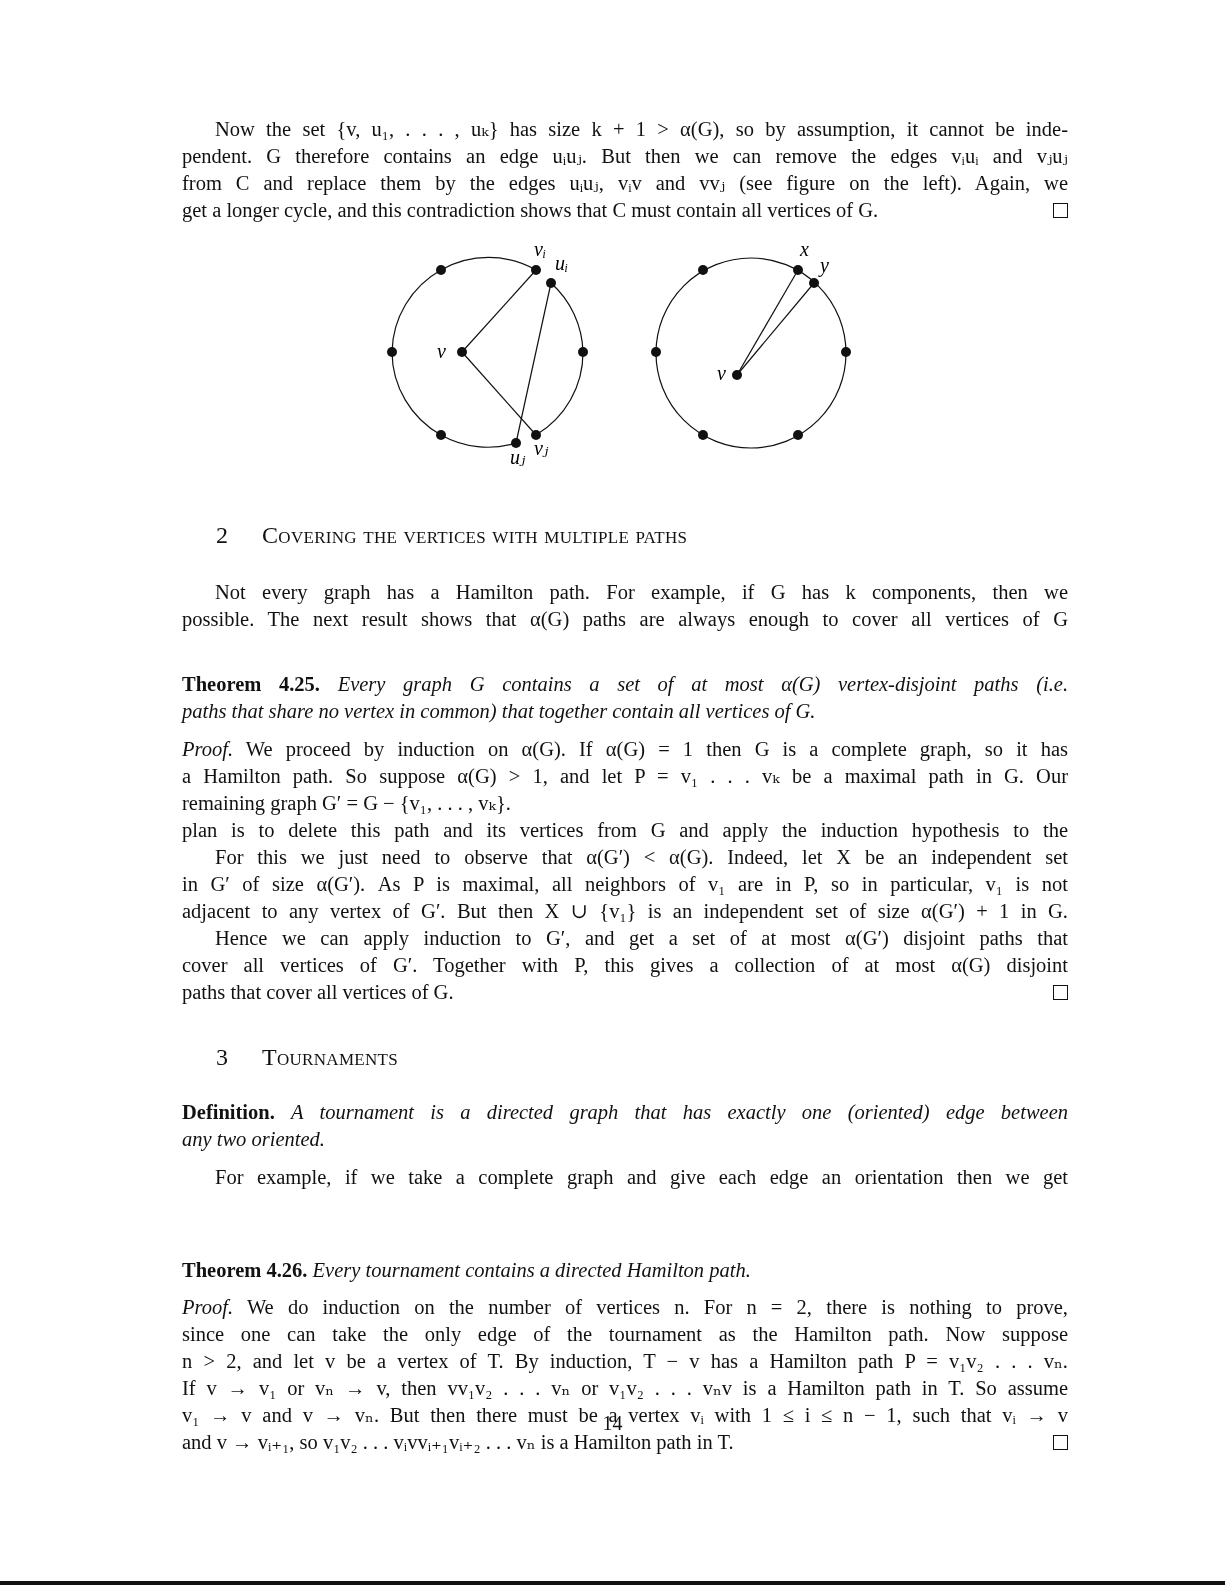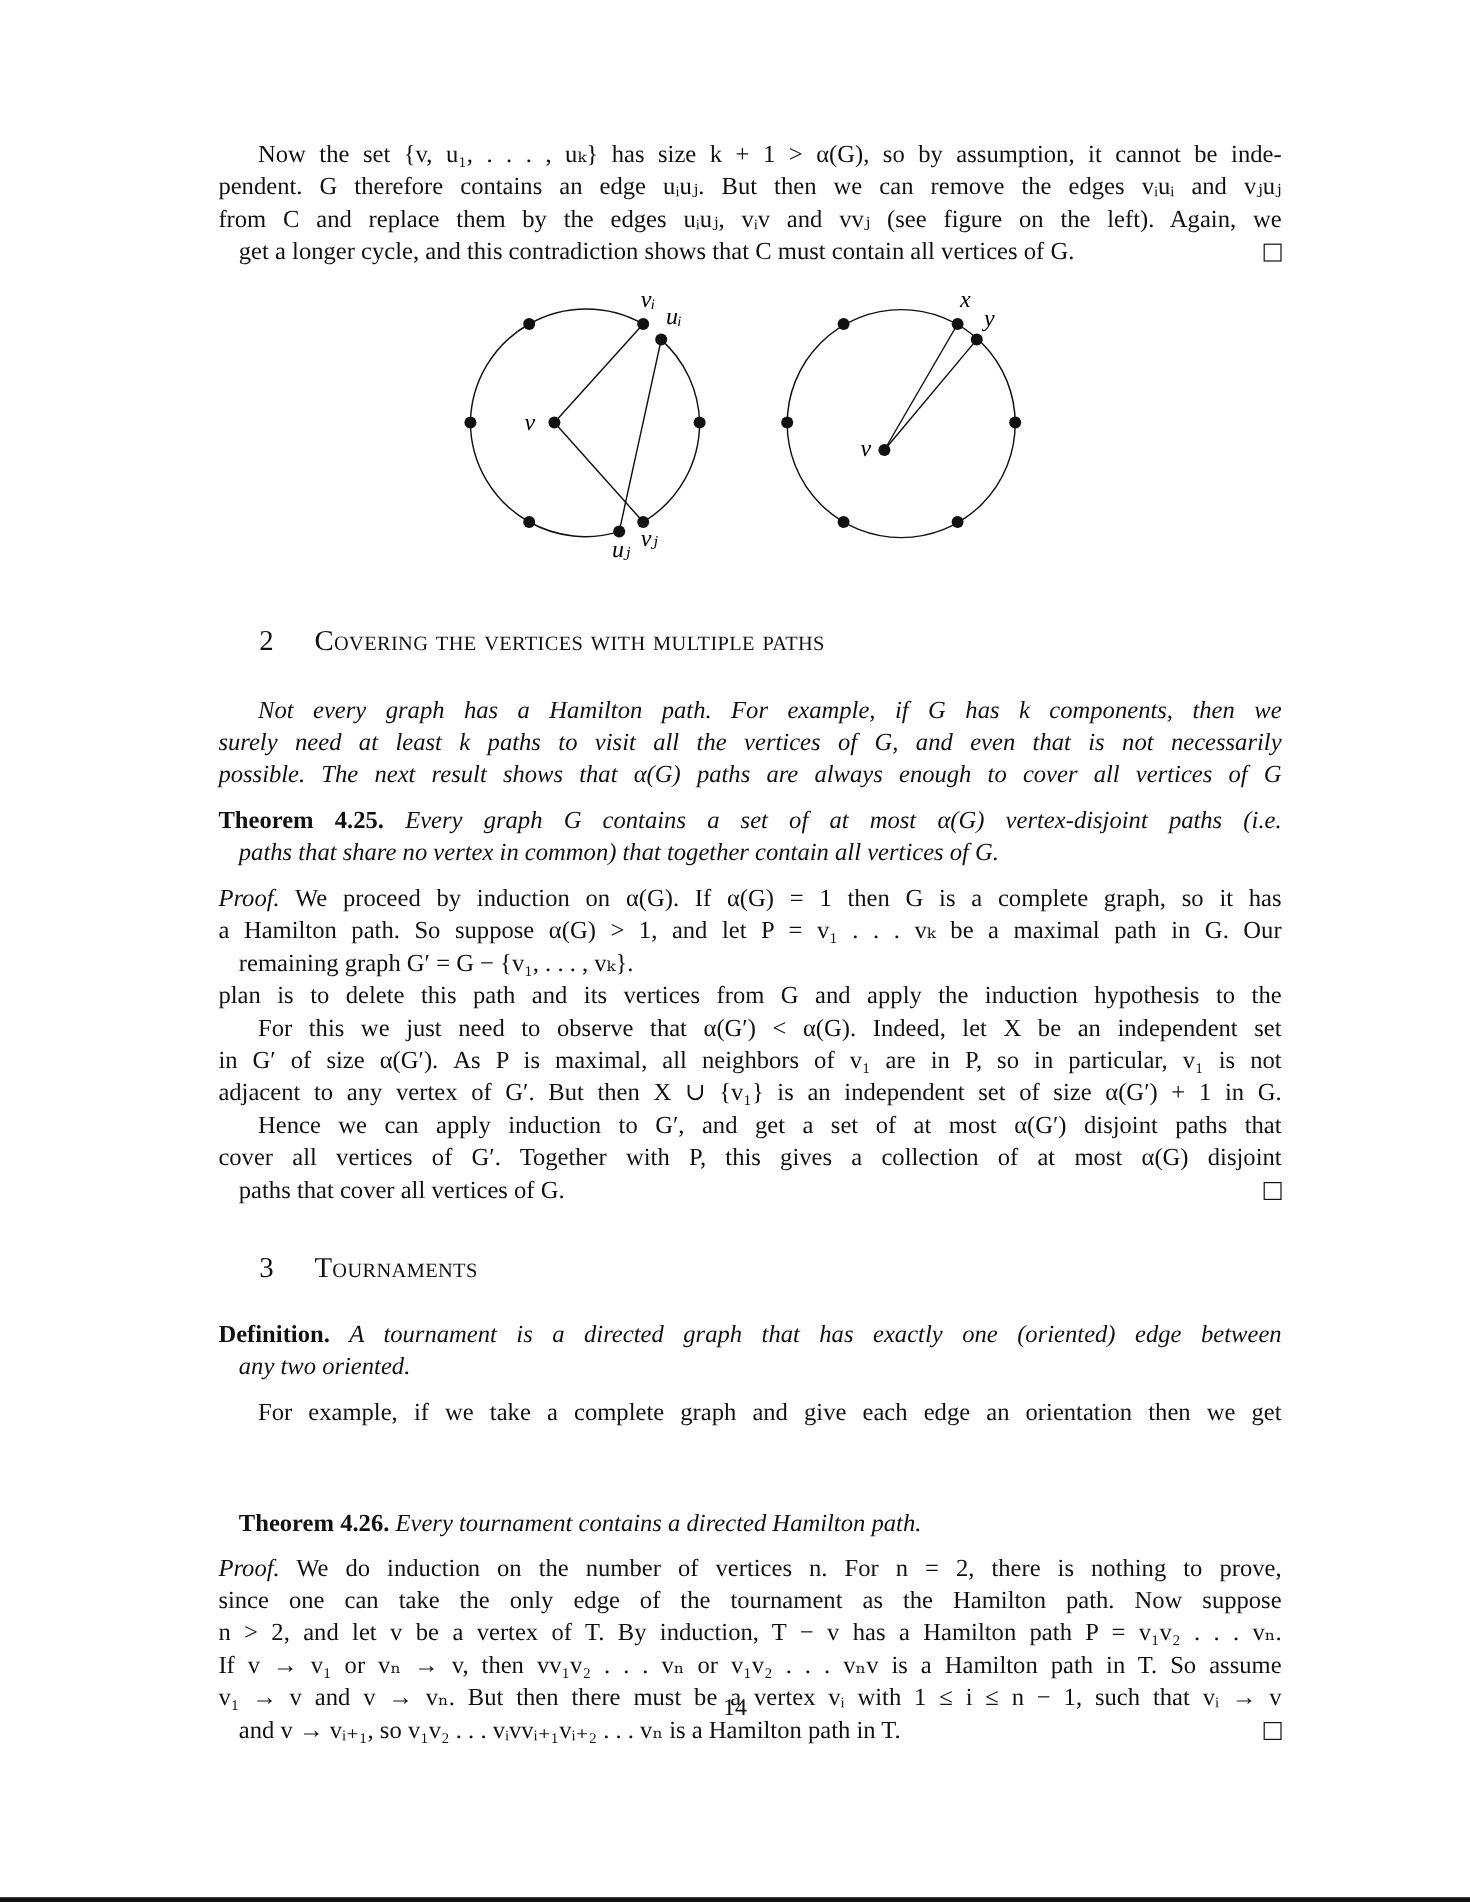--- a/index.html
+++ b/index.html
@@ -3,21 +3,21 @@
 <meta charset="utf-8">
 <style>
   html, body { margin:0; padding:0; background:#fff; }
   body { width:1225px; height:1585px; position:relative; overflow:hidden;
          font-family:"DejaVu Serif","Liberation Serif",serif; color:#111; }
   .page { position:absolute; left:0; top:0; width:1170px; height:1585px; }
   .txt { position:absolute; left:182px; width:886px; font-family:"Liberation Serif","DejaVu Serif",serif;
          font-size:20.5px; line-height:27px; text-align:justify; }
   .indent { text-indent:33px; }
   .line { display:block; text-align:justify; text-align-last:justify; white-space:nowrap; }
-  .last { text-align-last:left;margin-left:17px; }
+  .last { text-align-last:left; }
   .qed { position:absolute; right:0; width:13px; height:13px; border:1px solid #111; bottom:6px; }
   .hrow { position:relative; }
   .sec { position:absolute; left:216px; font-family:"Liberation Serif","DejaVu Serif",serif; font-size:24px; }
   .sec .num { display:inline-block; width:46px; }
   .sc { font-variant:small-caps; letter-spacing:0.3px;margin-top:40px; }
   .pnum { position:absolute; left:0; width:1225px; top:1412px; text-align:center;
           font-family:"Liberation Serif","DejaVu Serif",serif; font-size:20px; }
   .bottom-bar { position:absolute; left:0; top:1581px; width:1225px; height:4px; background:#111; }
   svg text { font-family:"Liberation Serif","DejaVu Serif",serif; font-style:italic; font-size:20px; }
 </style>
@@ -79,23 +79,22 @@
     </g>
     <text x="717" y="380">v</text>
     <text x="800" y="256">x</text>
     <text x="820" y="272">y</text>
   </svg>
 
   <div class="sec" style="top:522px;">
     <span class="num">2</span><span class="sc">Covering the vertices with multiple paths</span>
   </div>
 
-  <div class="txt" style="top:579px;font-style:italic;">
+  <div class="txt" style="top:579px;">
     <span class="line indent">Not every graph has a Hamilton path. For example, if G has k components, then we</span>
-    <span class="line">surely need at least k paths to visit all the vertices of G, and even that is not necessarily</span>
     <span class="line">possible. The next result shows that α(G) paths are always enough to cover all vertices of G</span>
   </div>
 
   <div class="txt" style="top:671px;">
     <span class="line"><b>Theorem 4.25.</b> <i>Every graph G contains a set of at most α(G) vertex-disjoint paths (i.e.</i></span>
     <span class="line last"><i>paths that share no vertex in common) that together contain all vertices of G.</i></span>
   </div>
 
   <div class="txt" style="top:736px;">
     <span class="line"><i>Proof.</i><span> We proceed by induction on α(G). If α(G) = 1 then G is a complete graph, so it has</span></span>

